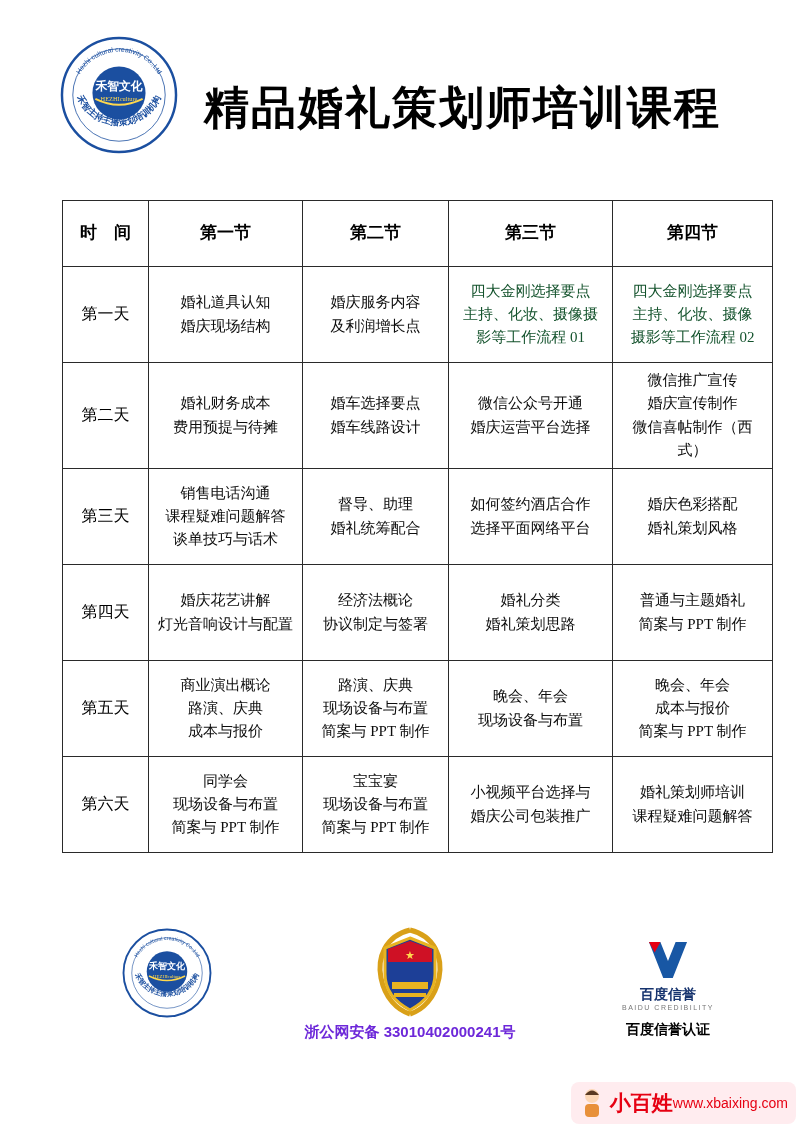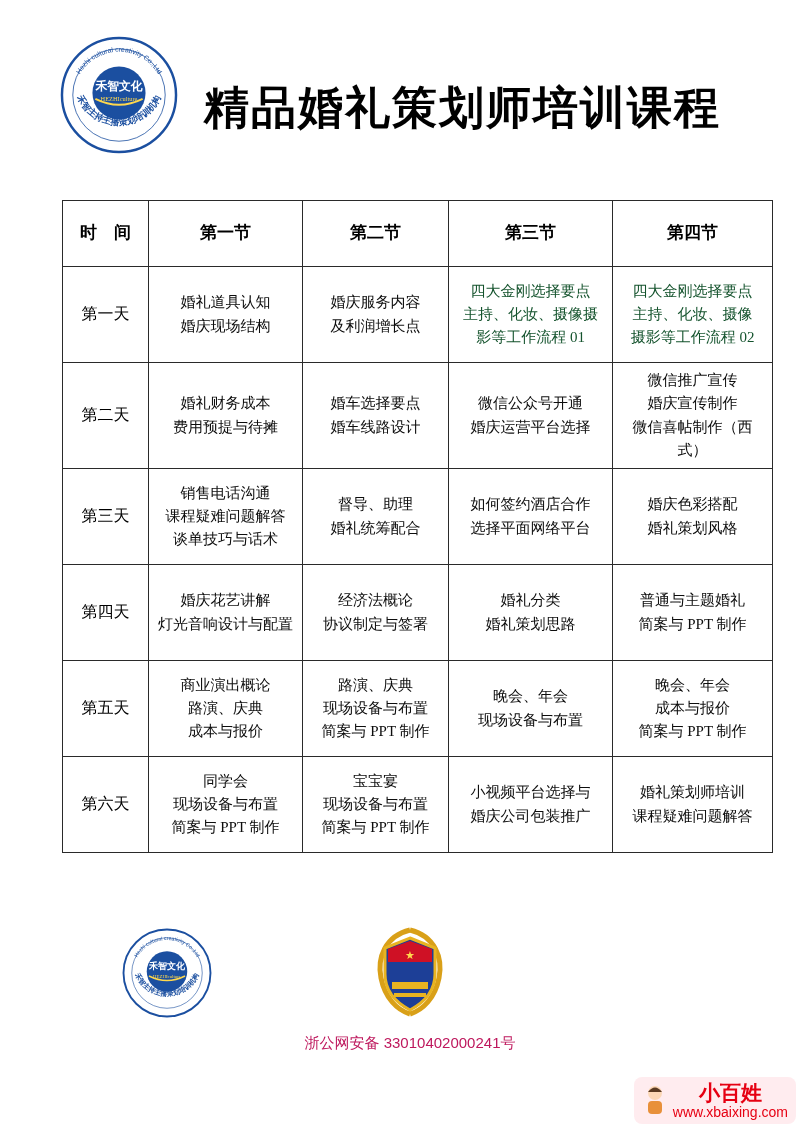--- a/index.html
+++ b/index.html
@@ -48,21 +48,21 @@
   
   .footer-left  { position: absolute; left: 52px;  top: 928px; width: 230px; text-align: center; }
   .footer-center{ position: absolute; left: 290px; top: 926px; width: 240px; text-align: center; }
   .footer-right { position: absolute; left: 568px; top: 940px; width: 200px; text-align: center; }
 
   .copyright-text {
     margin-top: 12px; font-size: 13px; color: #222;
     font-family: "Liberation Sans", "DejaVu Sans", sans-serif;
   }
   .police-text {
-    margin-top: 12px; font-size: 15px; font-weight: normal; color: #be185d;
+    margin-top: 1px; font-size: 15px; font-weight: bold; color: #6d28d9;
     font-family: "Liberation Sans", "DejaVu Sans", sans-serif;
   }
   .baidu-cn {
     margin-top: 2px; font-size: 14px; font-weight: bold; color: #16336e;
     font-family: "Liberation Sans", "DejaVu Sans", sans-serif;
   }
   .baidu-en {
     font-size: 7px; letter-spacing: 1.5px; color: #777;
     font-family: "Liberation Sans", "DejaVu Sans", sans-serif;
   }
@@ -71,21 +71,21 @@
     font-family: "Liberation Sans", "DejaVu Sans", sans-serif;
   }
 
   
   .watermark {
     position: absolute; right: 4px; bottom: 4px;
     display: flex; align-items: center; gap: 5px;
     background: rgba(255, 226, 230, 0.65);
     border-radius: 8px; padding: 4px 8px;
   }
-  .wm-texts { display: flex; flex-direction: column; align-items: center; }
+  .wm-texts { display: flex; flex-direction: row; align-items: center; }
   .wm-name {
     font-size: 21px; font-weight: bold; color: #e60012; line-height: 1.1;
     font-family: "Liberation Sans", "DejaVu Sans", sans-serif;
   }
   .wm-url {
     font-size: 14px; color: #e60012;
     font-family: "Liberation Sans", "DejaVu Sans", sans-serif;
   }
 </style>
 </head>
@@ -239,20 +239,29 @@
       <path d="M39 4 C64 10 72 32 68 52 C64 72 52 84 39 88" fill="none" stroke="#d9a018" stroke-width="5"></path>
       <path d="M39 12 L64 22 V48 C64 64 54 76 39 84 C24 76 14 64 14 48 V22 Z" fill="#1d3f97" stroke="#e8b421" stroke-width="3"></path>
       <path d="M39 15 L61 23 V36 H17 V23 Z" fill="#cf1125"></path>
       <text x="39" y="33" text-anchor="middle" font-size="11" fill="#ffd84d">★</text>
       <rect x="21" y="56" width="36" height="7" fill="#e8b421"></rect>
       <rect x="23" y="67" width="32" height="4" fill="#e8b421"></rect>
     </svg>
     <div class="police-text">浙公网安备 33010402000241号</div>
   </div>
 
+  <div class="footer-right">
+    <svg width="46" height="40" viewBox="0 0 48 42">
+      <polygon points="4,2 16,2 24,22 32,2 44,2 29,40 19,40" fill="#1857a4"></polygon>
+      <polygon points="4,2 16,2 10,13" fill="#e60012"></polygon>
+    </svg>
+    <div class="baidu-cn">百度信誉</div>
+    <div class="baidu-en">BAIDU CREDIBILITY</div>
+    <div class="baidu-cert">百度信誉认证</div>
+  </div>
 
   <div class="watermark">
     <svg width="26" height="34" viewBox="0 0 26 34">
       <circle cx="13" cy="10" r="7" fill="#fcd7b6"></circle>
       <path d="M6 9 Q13 0 20 9" fill="#5a3a22"></path>
       <rect x="6" y="18" width="14" height="13" rx="4" fill="#e8903a"></rect>
     </svg>
     <div class="wm-texts">
       <div class="wm-name">小百姓</div>
       <div class="wm-url">www.xbaixing.com</div>

